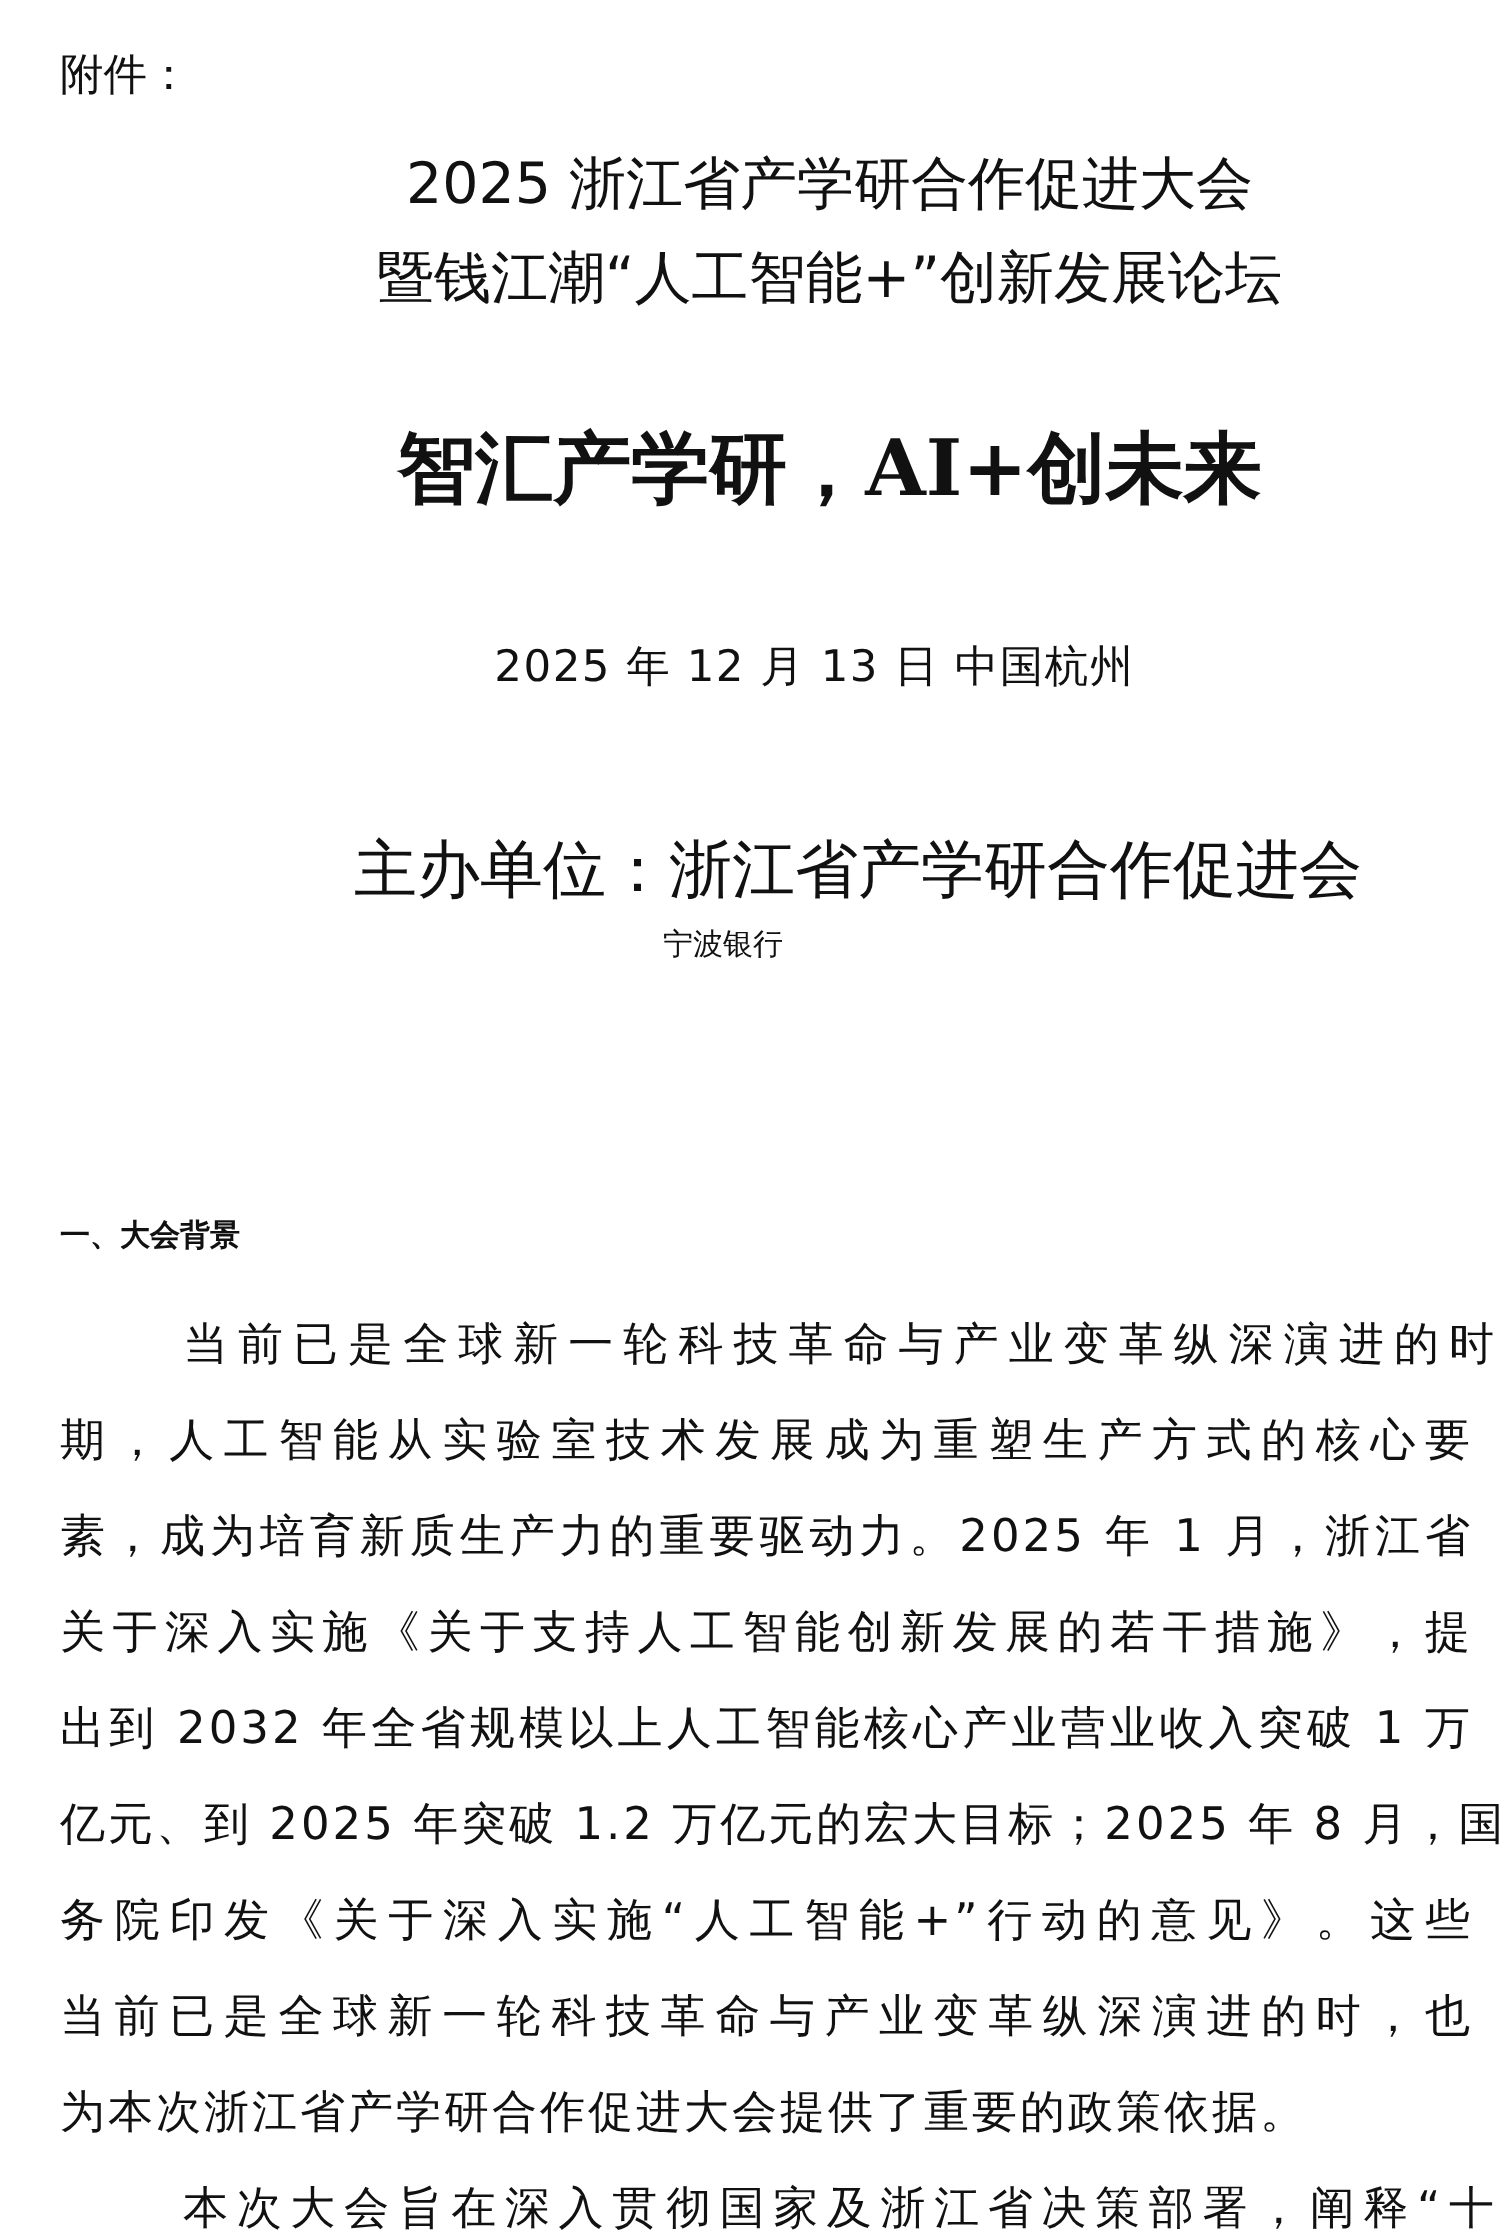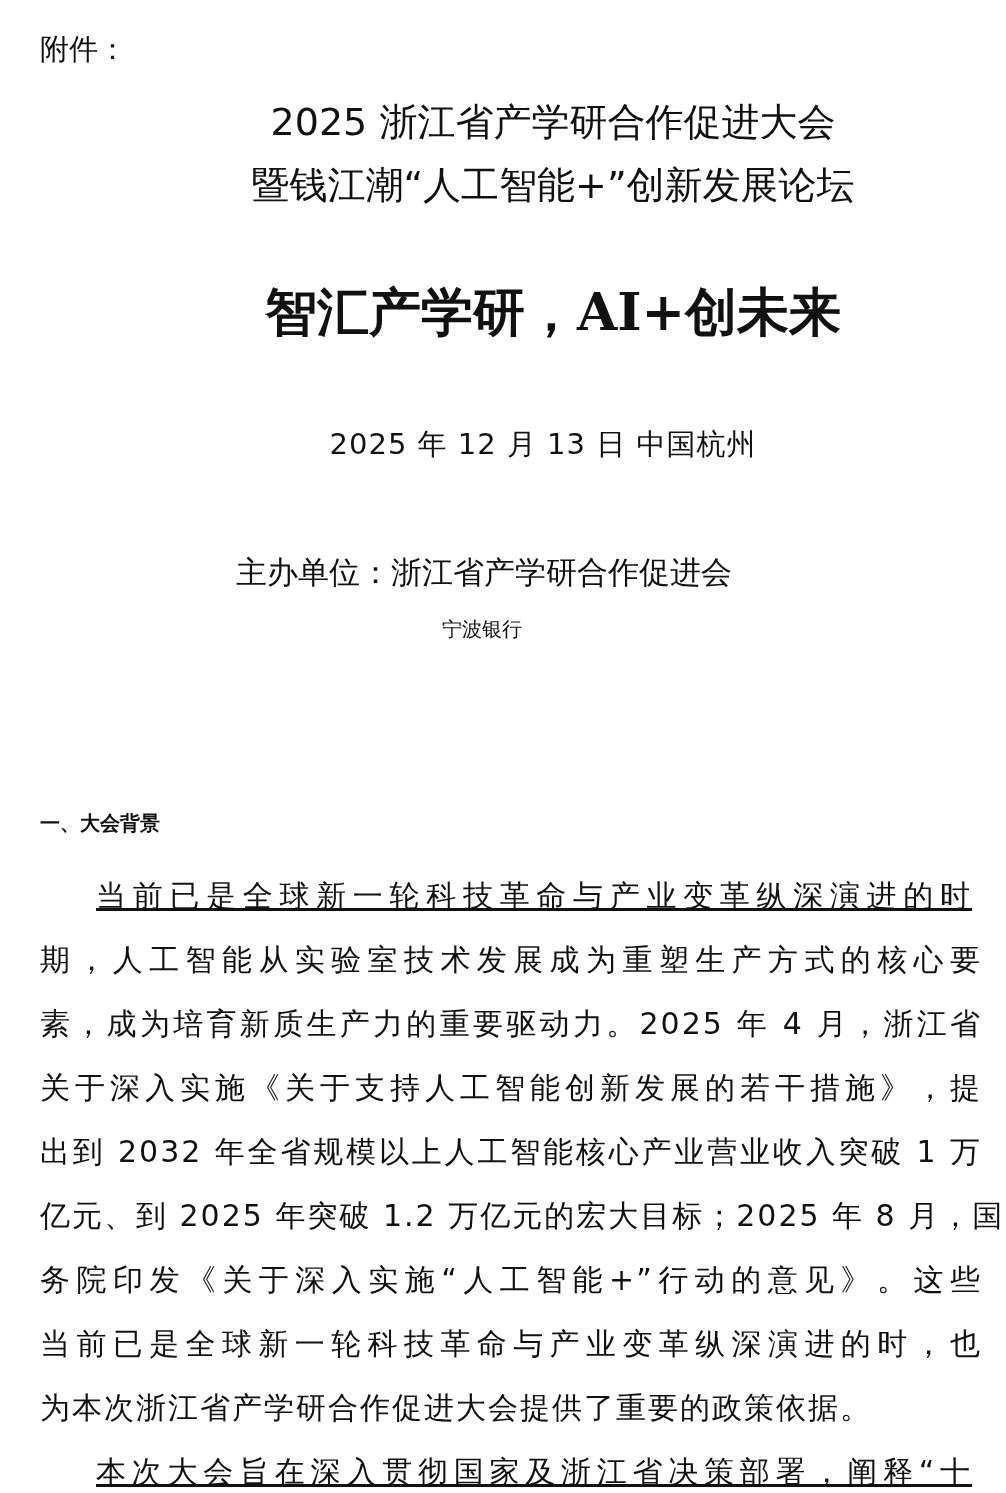--- a/index.html
+++ b/index.html
@@ -36,40 +36,40 @@
       font-size: 52px;
     }
     .date-loc {
       left: 40px; width: 1006px; top: 425px;
       text-align: center;
       font-size: 29px;
       letter-spacing: 1px;
     }
     .organizer-row {
       top: 552px; left: 236px;
-      font-size: 31px;
+      font-size: 42px;
     }
     .organizer-row-2 {
       top: 616px; left: 442px;
       font-size: 20px;
     }
     .section-heading {
       left: 40px; top: 810px;
       font-size: 20px;
       font-weight: bold;
     }
     .body-line {
       left: 40px;
       width: 942px;
       font-size: 30px;
       text-align: justify;
       text-align-last: justify;
       letter-spacing: 2px;
     }
-    .body-line.indent { left: 96px; width: 876px; text-decoration: underline; }
+    .body-line.indent { left: 122px; width: 876px; }
     .body-line.last { text-align-last: left; }
   </style>
 </head>
 <body>
 
 <div>
 
   <div class="abs attach-label">附件：</div>
 
   <div class="abs title-line title-1">2025 浙江省产学研合作促进大会</div>
@@ -82,21 +82,21 @@
   <div class="abs organizer-row">
     <span>主办单位：</span><span>浙江省产学研合作促进会</span>
   </div>
   <div class="abs organizer-row-2">宁波银行</div>
 
   <div class="abs section-heading">一、大会背景</div>
 
   <div>
     <div class="abs body-line indent" style="top:876px">当前已是全球新一轮科技革命与产业变革纵深演进的时</div>
     <div class="abs body-line" style="top:940px">期，人工智能从实验室技术发展成为重塑生产方式的核心要</div>
-    <div class="abs body-line" style="top:1004px">素，成为培育新质生产力的重要驱动力。2025 年 4 月，浙江省</div>
+    <div class="abs body-line" style="top:1004px">素，成为培育新质生产力的重要驱动力。2025 年 1 月，浙江省</div>
     <div class="abs body-line" style="top:1068px">关于深入实施《关于支持人工智能创新发展的若干措施》，提</div>
     <div class="abs body-line" style="top:1132px">出到 2032 年全省规模以上人工智能核心产业营业收入突破 1 万</div>
     <div class="abs body-line" style="top:1196px">亿元、到 2025 年突破 1.2 万亿元的宏大目标；2025 年 8 月，国</div>
     <div class="abs body-line" style="top:1260px">务院印发《关于深入实施“人工智能+”行动的意见》。这些</div>
     <div class="abs body-line" style="top:1324px">当前已是全球新一轮科技革命与产业变革纵深演进的时，也</div>
     <div class="abs body-line last" style="top:1388px">为本次浙江省产学研合作促进大会提供了重要的政策依据。</div>
   </div>
 
   <div>
     <div class="abs body-line indent" style="top:1452px">本次大会旨在深入贯彻国家及浙江省决策部署，阐释“十</div>

